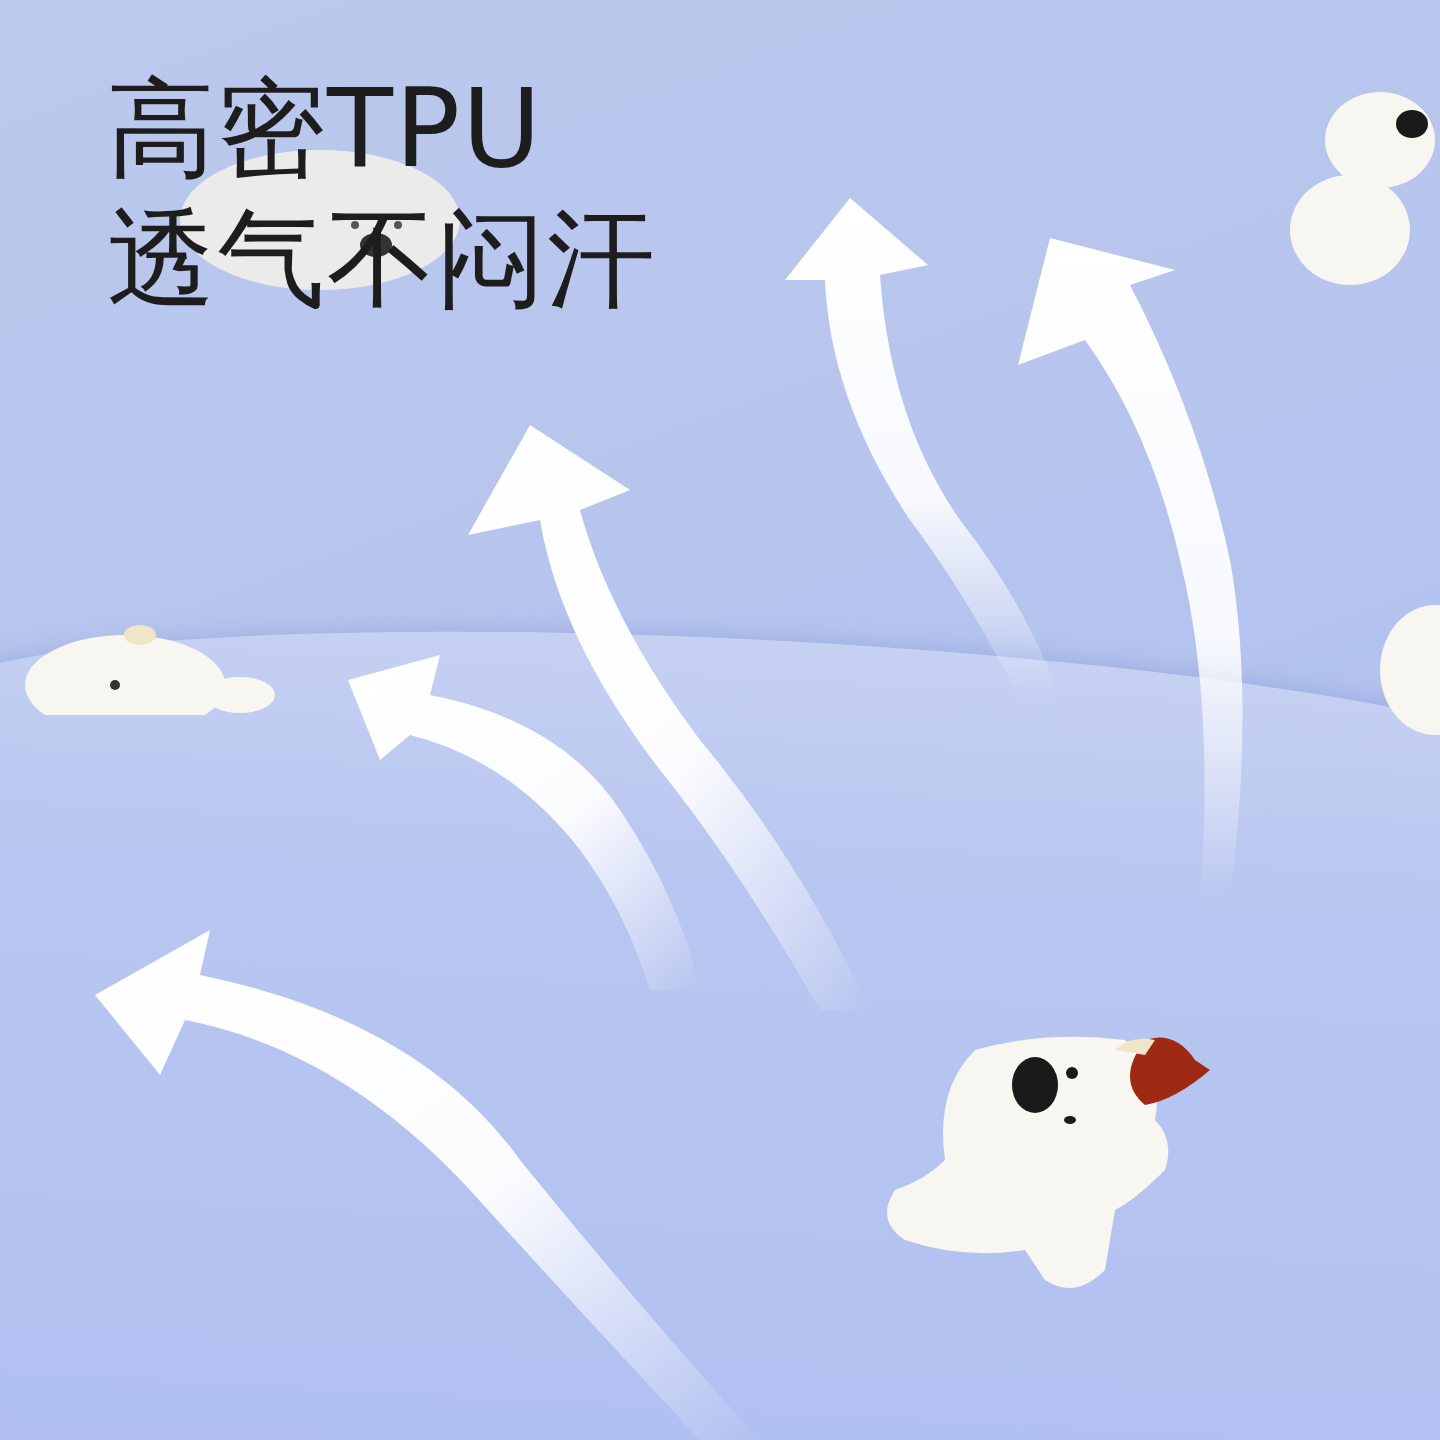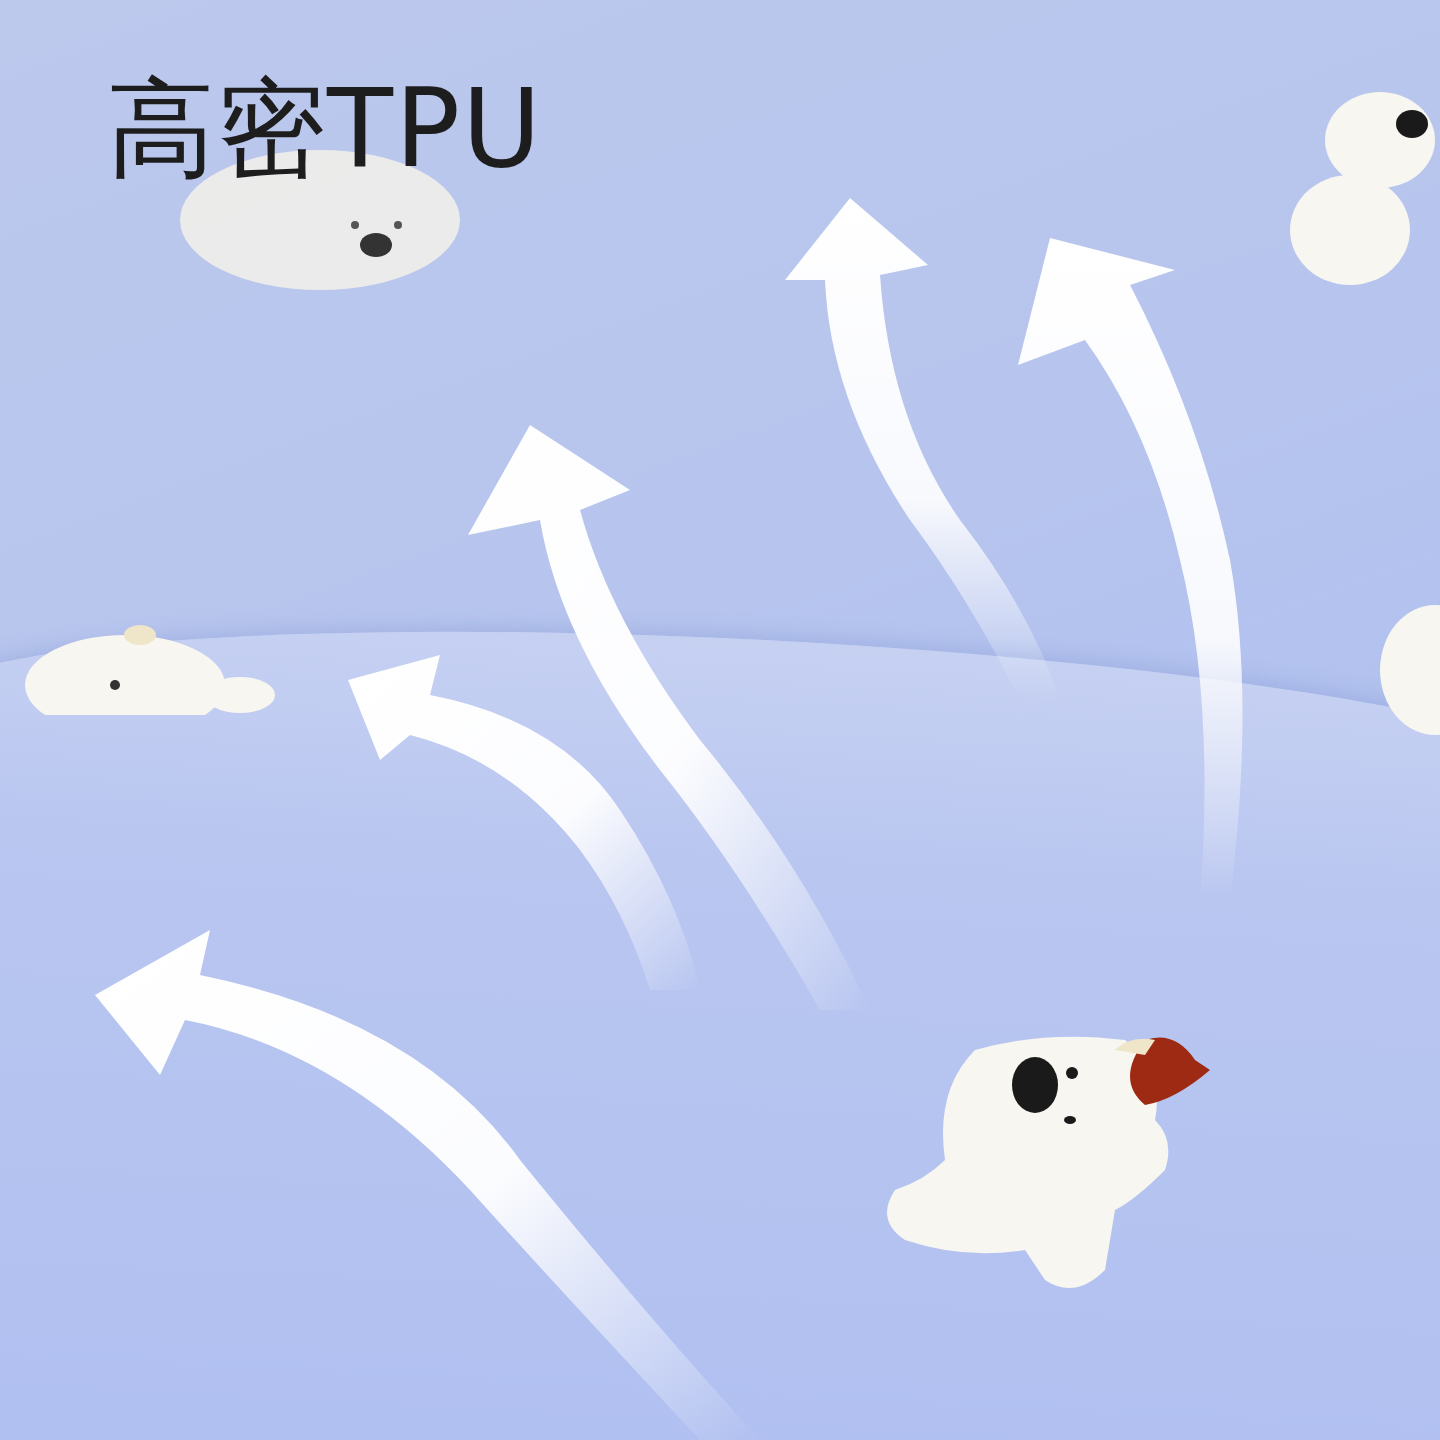--- a/index.html
+++ b/index.html
@@ -87,14 +87,15 @@
     <g>
       <path d="M785 280 L850 198 L928 265 L880 275 Q890 420 960 520 Q1030 610 1060 700 L1020 700 Q970 600 910 520 Q830 400 825 280 Z" fill="url(#fadeV)"></path>
     </g>
     <g>
       <path d="M1018 365 L1050 238 L1175 270 L1130 285 Q1200 420 1230 560 Q1255 700 1230 900 L1200 900 Q1215 700 1180 560 Q1150 430 1085 340 Z" fill="url(#fadeV)"></path>
     </g>
   </svg>
 
   <h1 class="headline">
     <div>高密TPU</div>
+    <div>透气不闷汗</div>
   </h1>
 </div>
 
 </body></html>

